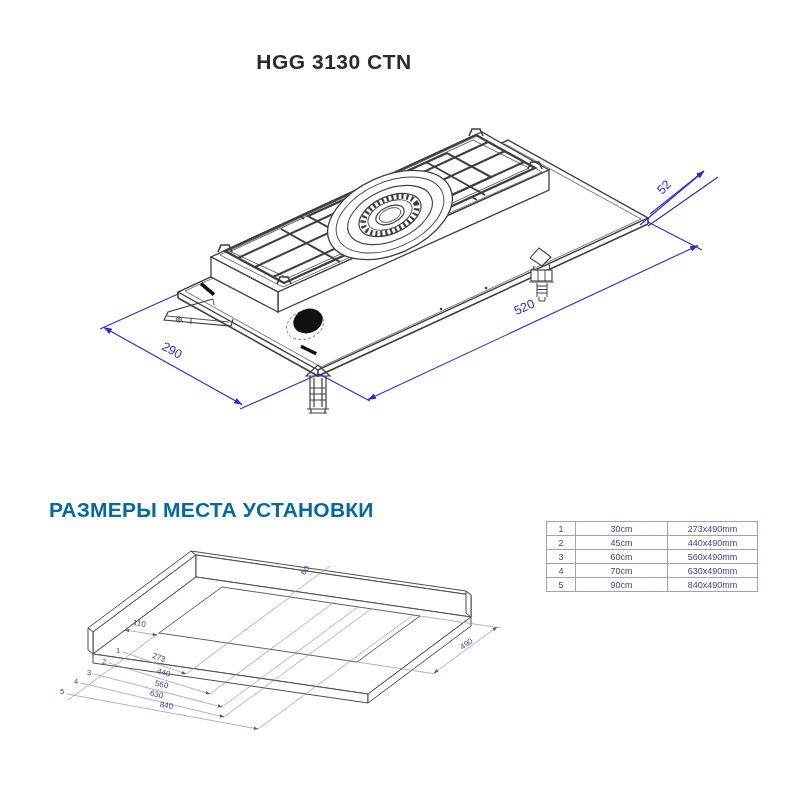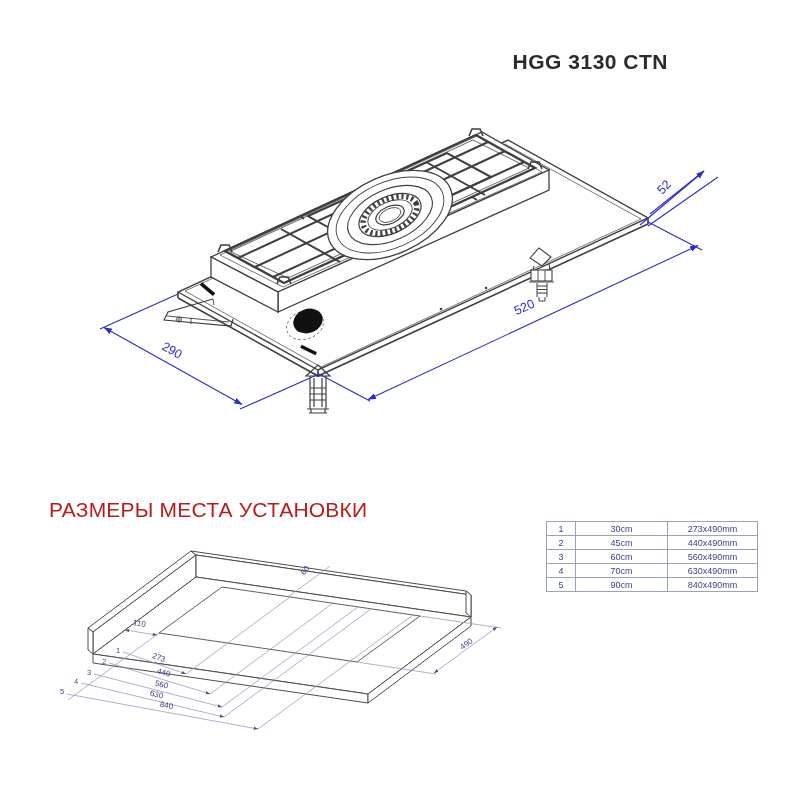--- a/index.html
+++ b/index.html
@@ -1,22 +1,22 @@
 <!DOCTYPE html>
 <html><head>
 <meta charset="utf-8">
 <style>
   html,body{margin:0;padding:0;background:#ffffff;}
   #page{position:relative;width:800px;height:800px;background:#fff;overflow:hidden;
         font-family:"Liberation Sans","DejaVu Sans",sans-serif;}
-  #title{position:absolute;left:0;top:50px;width:668px;text-align:right;
+  #title{position:absolute;left:0;top:50px;width:668px;text-align:center;
          font-size:21px;font-weight:bold;color:#2b2b2b;letter-spacing:.5px;}
   #hob-svg{position:absolute;left:90px;top:105px;}
   #section-heading{position:absolute;left:49px;top:498px;margin:0;
-         font-size:21px;font-weight:normal;color:#b91c1c;letter-spacing:.2px;}
+         font-size:21px;font-weight:bold;color:#0369a1;letter-spacing:.2px;}
   #size-table{position:absolute;left:546px;top:521px;border-collapse:collapse;
          width:208px;table-layout:fixed;border-top:1.5px solid #8a94ac;}
   #size-table td{border:1px solid #9aa3b8;font-size:9px;color:#3f3f8c;
          text-align:center;height:13px;padding:0;}
   #size-table td.c-num{width:28px;}
   #size-table td.c-size{width:91px;}
   #size-table td.c-cut{width:89px;}
   #install-svg{position:absolute;left:55px;top:540px;}
   svg text{font-family:"Liberation Sans","DejaVu Sans",sans-serif;}
   .dimtxt{fill:#2a2ad4;font-size:12.5px;}

